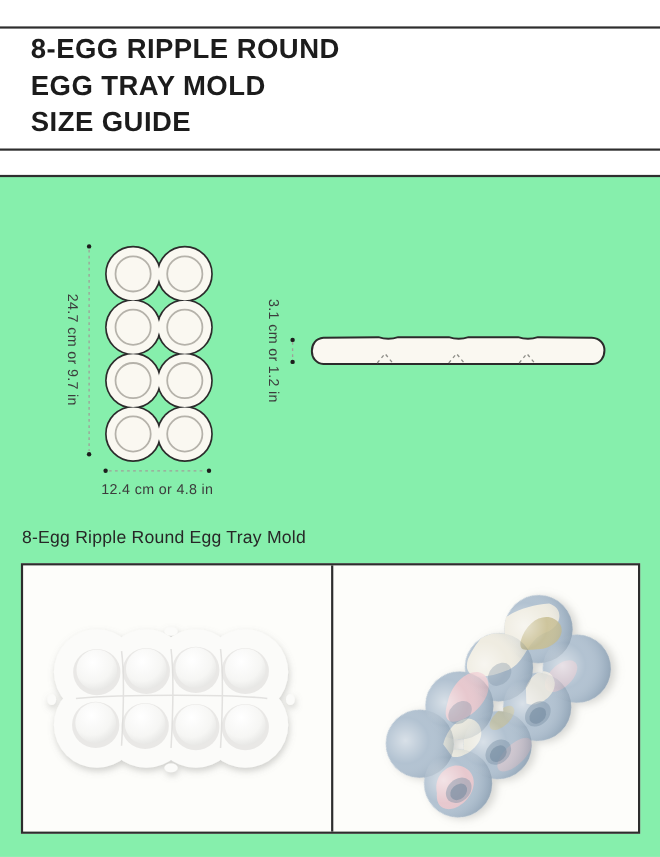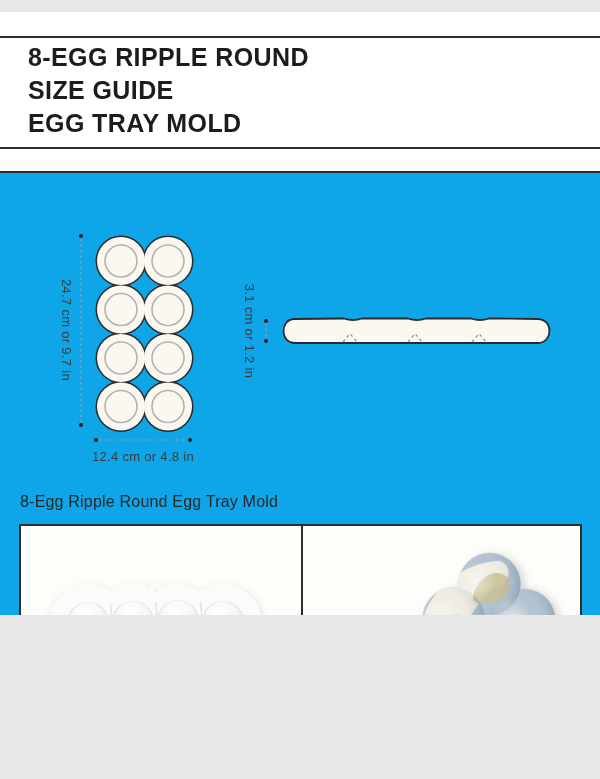--- a/index.html
+++ b/index.html
@@ -1,18 +1,18 @@
 <!DOCTYPE html>
 <html><head>
 <meta charset="utf-8">
 <style>
   html,body{margin:0;padding:0;background:#e8e8e8;}
   .page{
-    position:relative;width:600px;height:603px;margin:12px auto;
-    background:#0ea5e9;overflow:hidden;
+    position:relative;width:600px;height:779px;margin:0 auto;
+    background:#86efac;overflow:hidden;
     font-family:"Liberation Sans",sans-serif;
   }
   .top-band{position:absolute;left:0;top:0;width:600px;height:160px;background:#ffffff;}
   .rule{position:absolute;left:0;width:600px;height:2px;background:#2e2e2e;}
   .rule-1{top:24px;height:1.6px;}
   .rule-2{top:135px;}
   .rule-3{top:159px;}
   .page-title{
     position:absolute;left:28px;top:29px;
     font-size:25px;font-weight:bold;line-height:33px;
@@ -44,22 +44,22 @@
 
 <div class="page">
 
   <div class="top-band"></div>
   <div class="rule rule-1"></div>
   <div class="rule rule-2"></div>
   <div class="rule rule-3"></div>
 
   <div class="page-title">
     <div>8-EGG RIPPLE ROUND</div>
+    <div>EGG TRAY MOLD</div>
     <div>SIZE GUIDE</div>
-    <div>EGG TRAY MOLD</div>
   </div>
 
   <svg class="diagram-svg" width="600" height="270" viewBox="0 0 600 270">
 
     <g>
 
       <g stroke="#2b2b2b" stroke-width="3" fill="none">
         <circle cx="121" cy="54" r="24"></circle>
           <circle cx="168" cy="54" r="24"></circle>
         <circle cx="121" cy="102.5" r="24"></circle>

